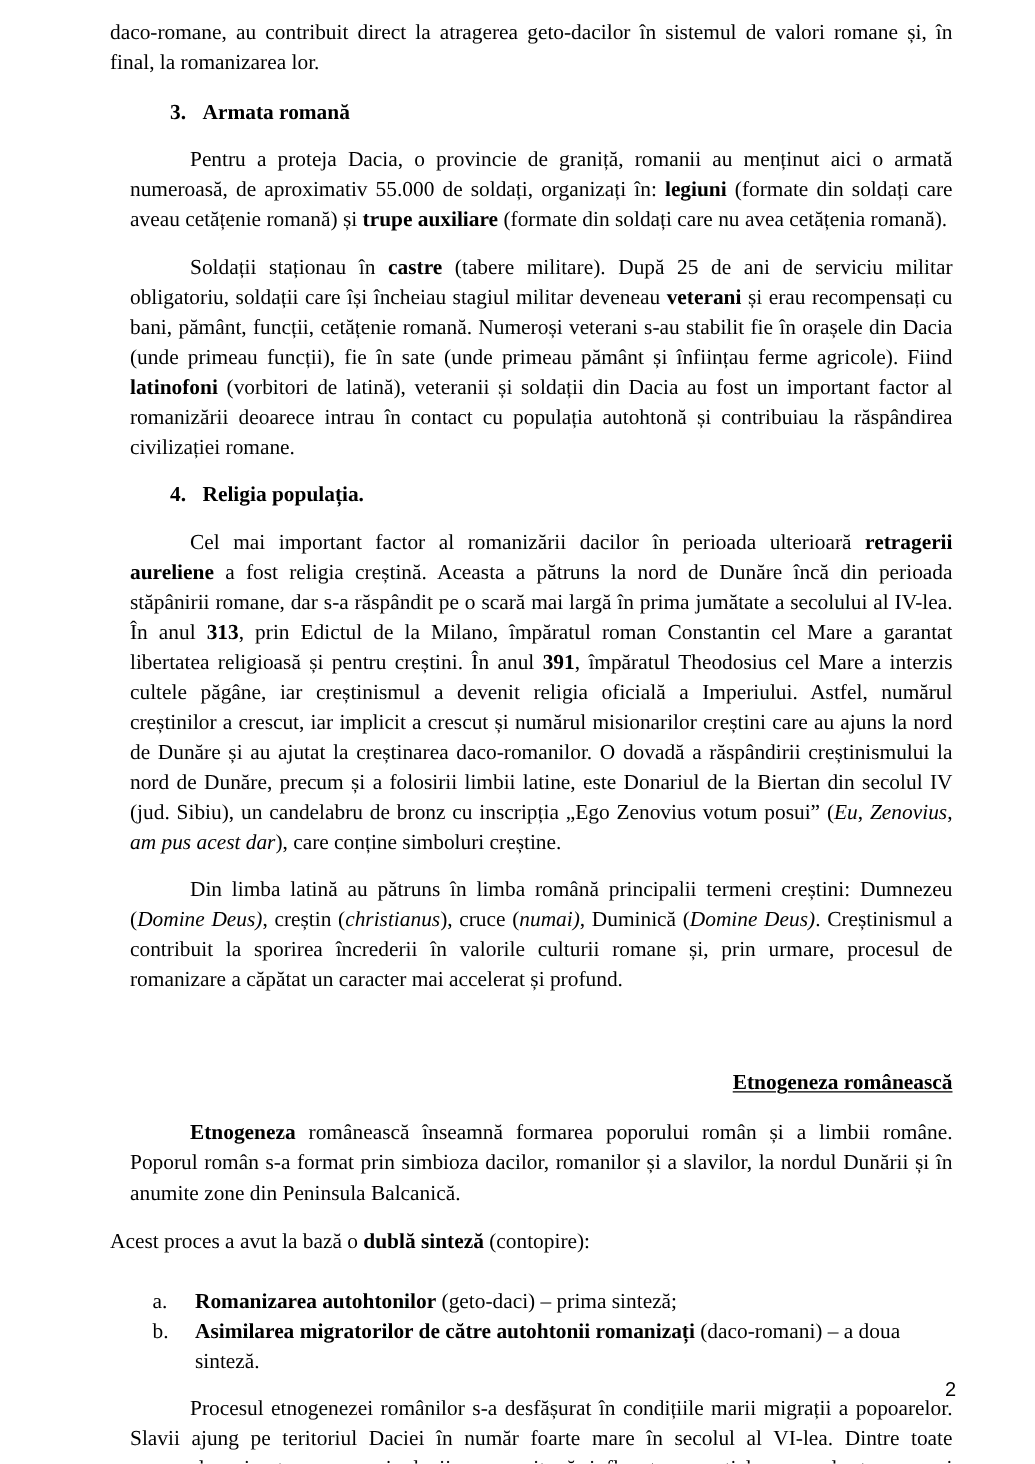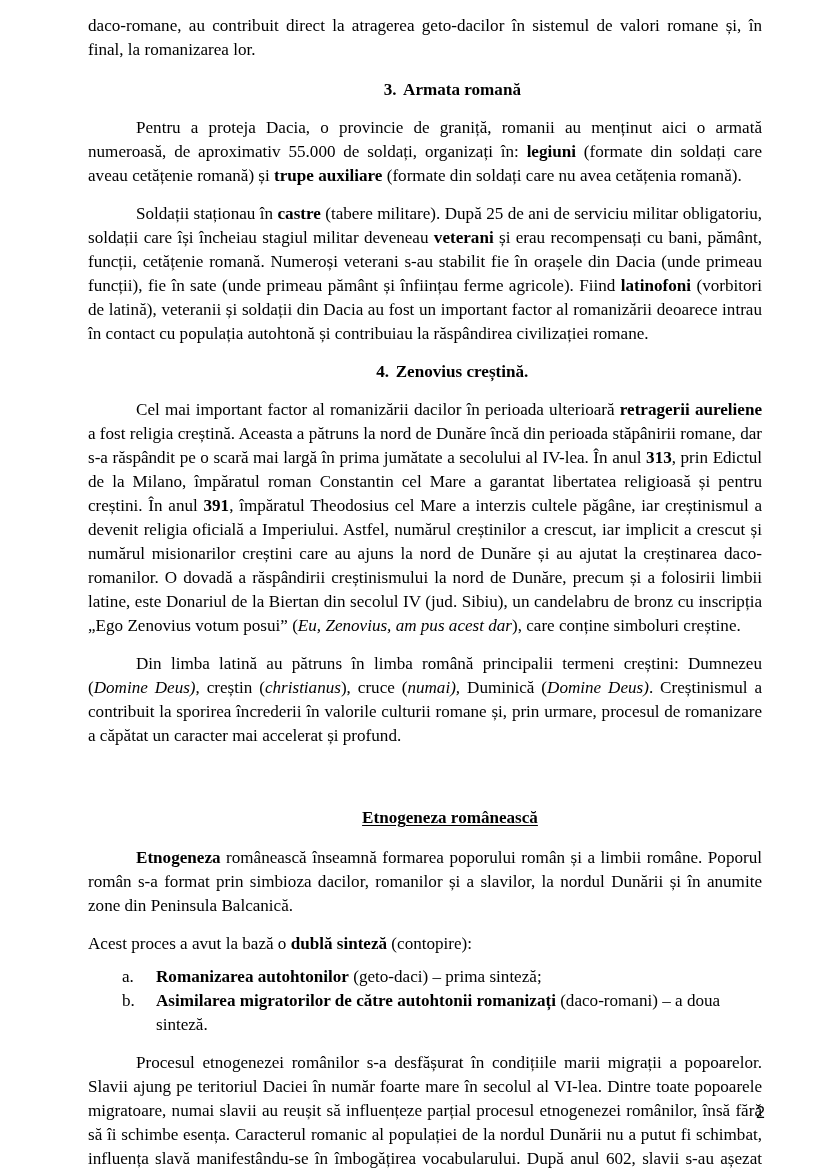--- a/index.html
+++ b/index.html
@@ -29,49 +29,50 @@
     margin: 0;
     font-size: 17.1px;
     line-height: 1.405;
     text-align: justify;
     text-justify: inter-word;
     hyphens: none;
   }
   .para {
     text-indent: 48px;
     margin-bottom: 14px;
+    margin-left: 16px;
   }
   .para-noindent {
     text-indent: 0;
-    margin-bottom: 8px;
+    margin-bottom: 24px;
   }
   .first-para {
     text-indent: 0;
     margin-bottom: 16px;
   }
   .heading-num {
     font-weight: bold;
     font-size: 17.1px;
     line-height: 1.405;
     margin: 0 0 14px 0;
     padding-left: 48px;
     text-indent: 0;
-    text-align: center;
+    text-align: left;
   }
   .heading-num .num {
     display: inline-block;
     width: 26px;
   }
   .heading-underlined {
     font-weight: bold;
     font-size: 17.1px;
     line-height: 1.405;
     margin: 0 0 16px 0;
     padding-left: 50px;
-    text-align: center;
+    text-align: right;
   }
   .heading-underlined span.u {
     text-decoration: underline;
     text-underline-offset: 2px;
   }
   .spacer-lg { height: 44px; }
   ol.alpha-list {
     list-style: none;
     margin: 0 0 14px 0;
     padding: 0;
@@ -110,21 +111,21 @@
 
     <p class="heading-num">
       <span class="num">3.</span><span>Armata romană</span>
     </p>
 
     <p class="para">Pentru a proteja Dacia, o provincie de graniță, romanii au menținut aici o armată numeroasă, de aproximativ 55.000 de soldați, organizați în: <b>legiuni</b> (formate din soldați care aveau cetățenie romană) și <b>trupe auxiliare</b> (formate din soldați care nu avea cetățenia romană).</p>
 
     <p class="para">Soldații staționau în <b>castre</b> (tabere militare). După 25 de ani de serviciu militar obligatoriu, soldații care își încheiau stagiul militar deveneau <b>veterani</b> și erau recompensați cu bani, pământ, funcții, cetățenie romană. Numeroși veterani s-au stabilit fie în orașele din Dacia (unde primeau funcții), fie în sate (unde primeau pământ și înființau ferme agricole). Fiind <b>latinofoni</b> (vorbitori de latină), veteranii și soldații din Dacia au fost un important factor al romanizării deoarece intrau în contact cu populația autohtonă și contribuiau la răspândirea civilizației romane.</p>
 
     <p class="heading-num">
-      <span class="num">4.</span><span>Zenovius creștină.</span>
+      <span class="num">4.</span><span>Religia populația.</span>
     </p>
 
     <p class="para">Cel mai important factor al romanizării dacilor în perioada ulterioară <b>retragerii aureliene</b> a fost religia creștină. Aceasta a pătruns la nord de Dunăre încă din perioada stăpânirii romane, dar s-a răspândit pe o scară mai largă în prima jumătate a secolului al IV-lea. În anul <b>313</b>, prin Edictul de la Milano, împăratul roman Constantin cel Mare a garantat libertatea religioasă și pentru creștini. În anul <b>391</b>, împăratul Theodosius cel Mare a interzis cultele păgâne, iar creștinismul a devenit religia oficială a Imperiului. Astfel, numărul creștinilor a crescut, iar implicit a crescut și numărul misionarilor creștini care au ajuns la nord de Dunăre și au ajutat la creștinarea daco-romanilor. O dovadă a răspândirii creștinismului la nord de Dunăre, precum și a folosirii limbii latine, este Donariul de la Biertan din secolul IV (jud. Sibiu), un candelabru de bronz cu inscripția „Ego Zenovius votum posui” (<i>Eu, Zenovius, am pus acest dar</i>), care conține simboluri creștine.</p>
 
     <p class="para">Din limba latină au pătruns în limba română principalii termeni creștini: Dumnezeu (<i>Domine Deus)</i>, creștin (<i>christianus</i>), cruce (<i>numai),</i> Duminică (<i>Domine Deus)</i>. Creștinismul a contribuit la sporirea încrederii în valorile culturii romane și, prin urmare, procesul de romanizare a căpătat un caracter mai accelerat și profund.</p>
 
 
     <div class="spacer-lg"></div>
 
     <p class="heading-underlined">

